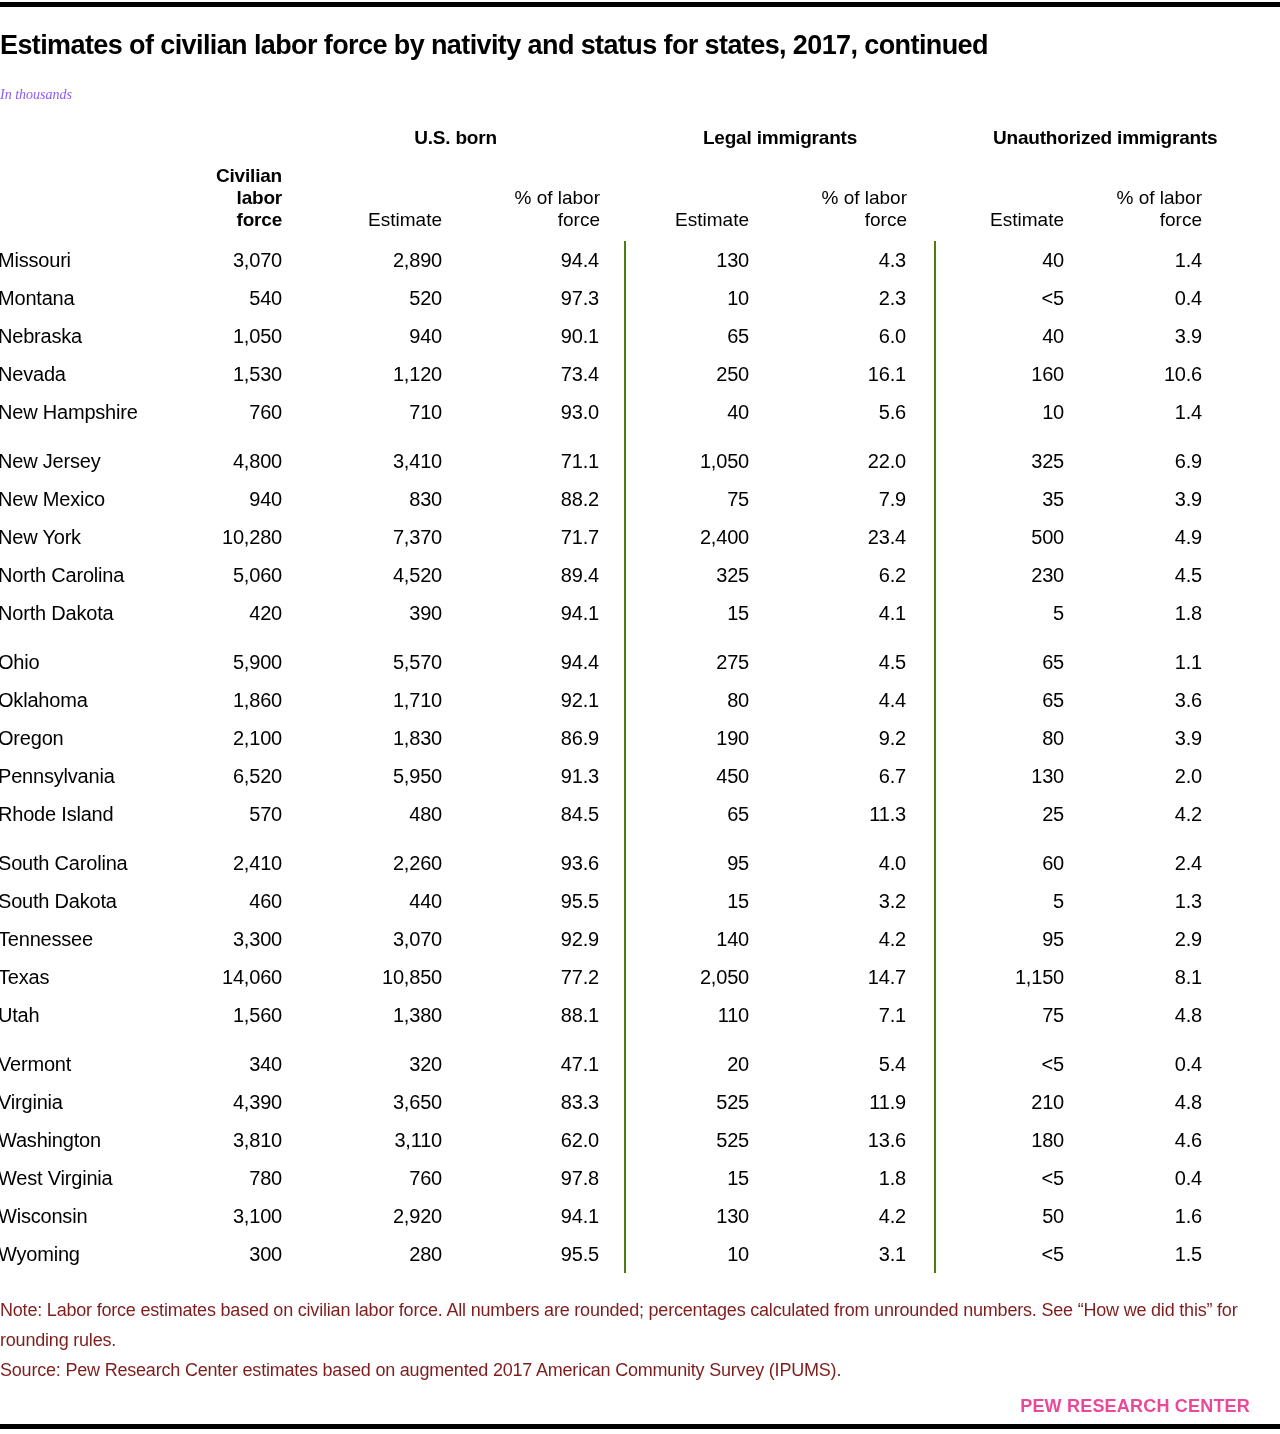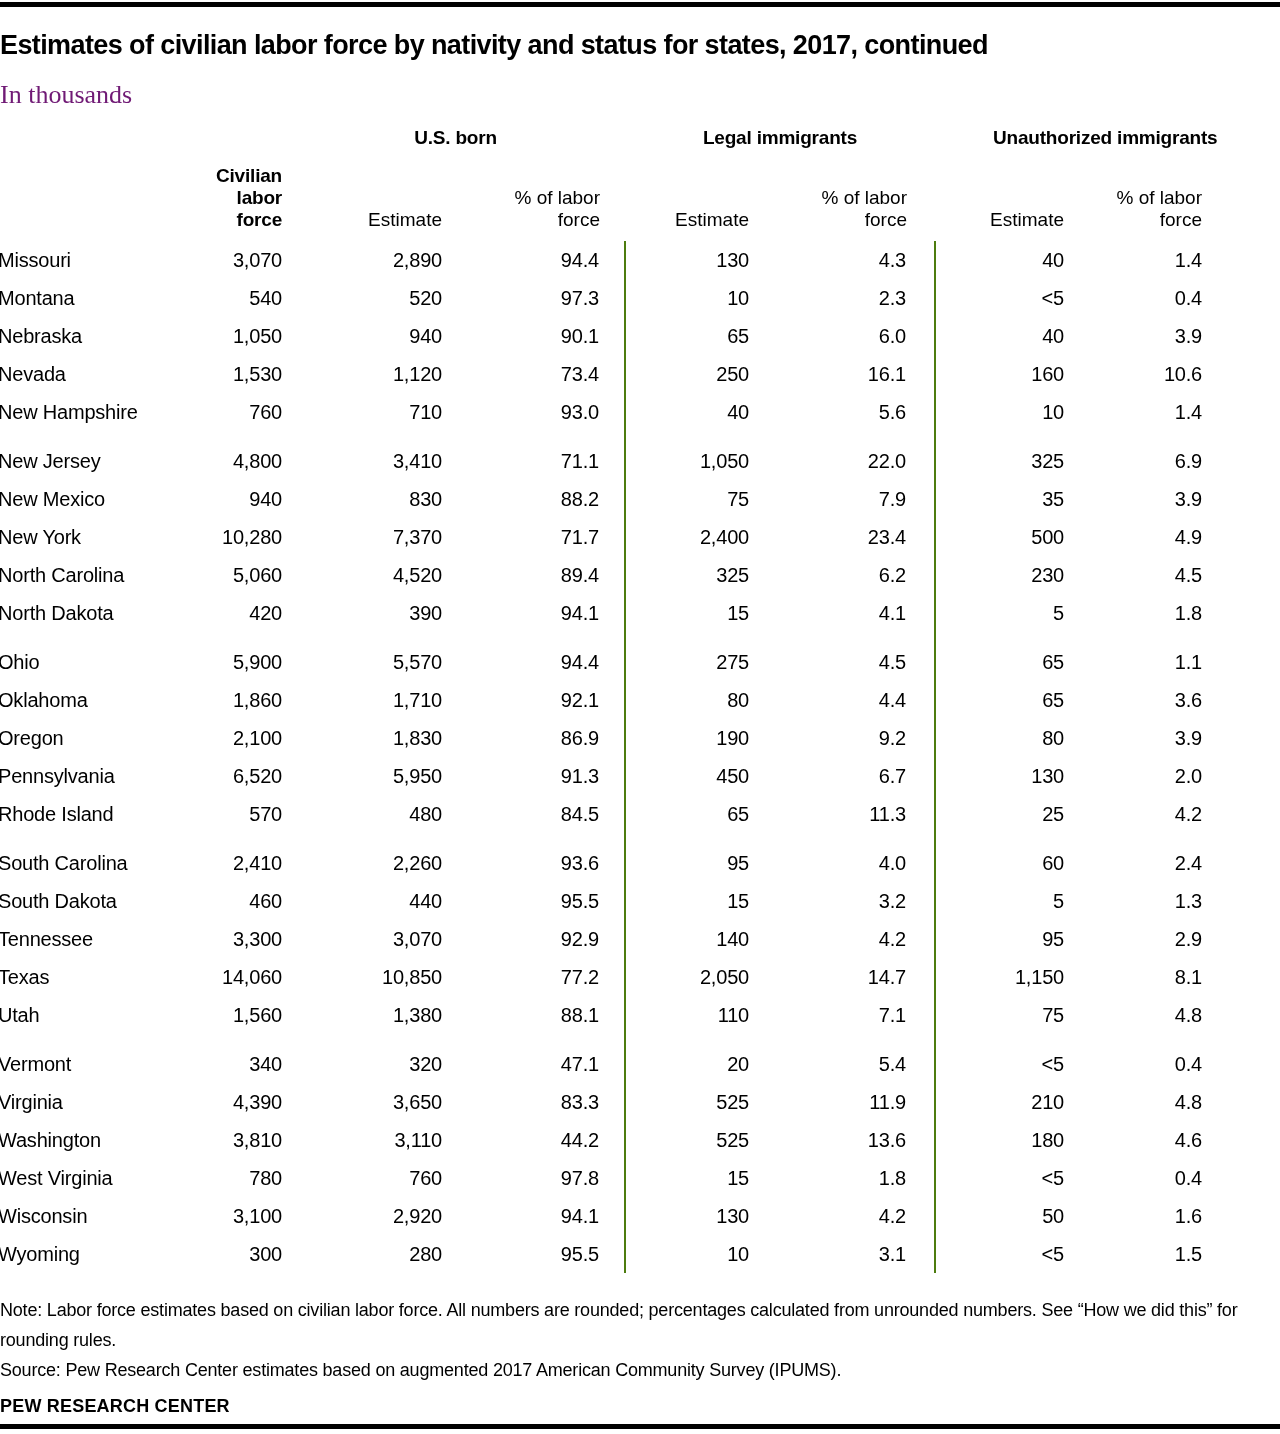--- a/index.html
+++ b/index.html
@@ -21,22 +21,23 @@
   }
   .content { padding-top: 30px; }
   .page-title {
     font-size: 27px; font-weight: bold;
     letter-spacing: -0.6px; white-space: nowrap;
     line-height: 30px;
   }
   .page-subtitle {
     margin-top: 23px;
     font-family: "Liberation Serif", serif;
-    font-size: 26px;
-    color: #701a75;
+    font-style: italic;
+    font-size: 14px;
+    color: #8b5cf6;
     line-height: 24px;
   }
   table.labor-table {
     border-collapse: collapse;
     table-layout: fixed;
     margin-left: -2px;
     margin-top: 12px;
     width: 1208px;
   }
   th, td { padding: 0; font-weight: normal; }
@@ -59,27 +60,28 @@
   thead .sub-row th { height: 80px; vertical-align: bottom; padding-bottom: 10px; }
   .sub { font-size: 19px; line-height: 22px; }
   .it { }
   .ctr { display: inline-block; text-align: right; }
   .clf-head { font-weight: bold; letter-spacing: -0.2px; }
   tbody td { font-size: 20px; height: 38px; letter-spacing: -0.2px; }
   tbody tr.group-start td { padding-top: 11px; }
   .footer { margin-top: 22px; width: 1250px; }
   .note {
     font-size: 18px; line-height: 30px;
-    color: #000000; letter-spacing: -0.2px;
+    color: #7f1d1d; letter-spacing: -0.2px;
   }
   .brand {
     margin-top: 11px;
     font-size: 18px; font-weight: bold;
     letter-spacing: 0.2px;
-    color: #000000;
+    color: #ec4899;
+    text-align: right;
   }
 </style>
 </head>
 <body>
 
 <div class="top-rule"></div>
 
 <div class="content">
 
   <div class="page-title">Estimates of civilian labor force by nativity and status for states, 2017, continued</div>
@@ -354,21 +356,21 @@
           <td class="c4">83.3</td>
           <td class="c5">525</td>
           <td class="c6">11.9</td>
           <td class="c7">210</td>
           <td class="c8">4.8</td>
         </tr>
         <tr>
           <td class="c1">Washington</td>
           <td class="c2">3,810</td>
           <td class="c3">3,110</td>
-          <td class="c4">44.2</td>
+          <td class="c4">62.0</td>
           <td class="c5">525</td>
           <td class="c6">13.6</td>
           <td class="c7">180</td>
           <td class="c8">4.6</td>
         </tr>
         <tr>
           <td class="c1">West Virginia</td>
           <td class="c2">780</td>
           <td class="c3">760</td>
           <td class="c4">97.8</td>

